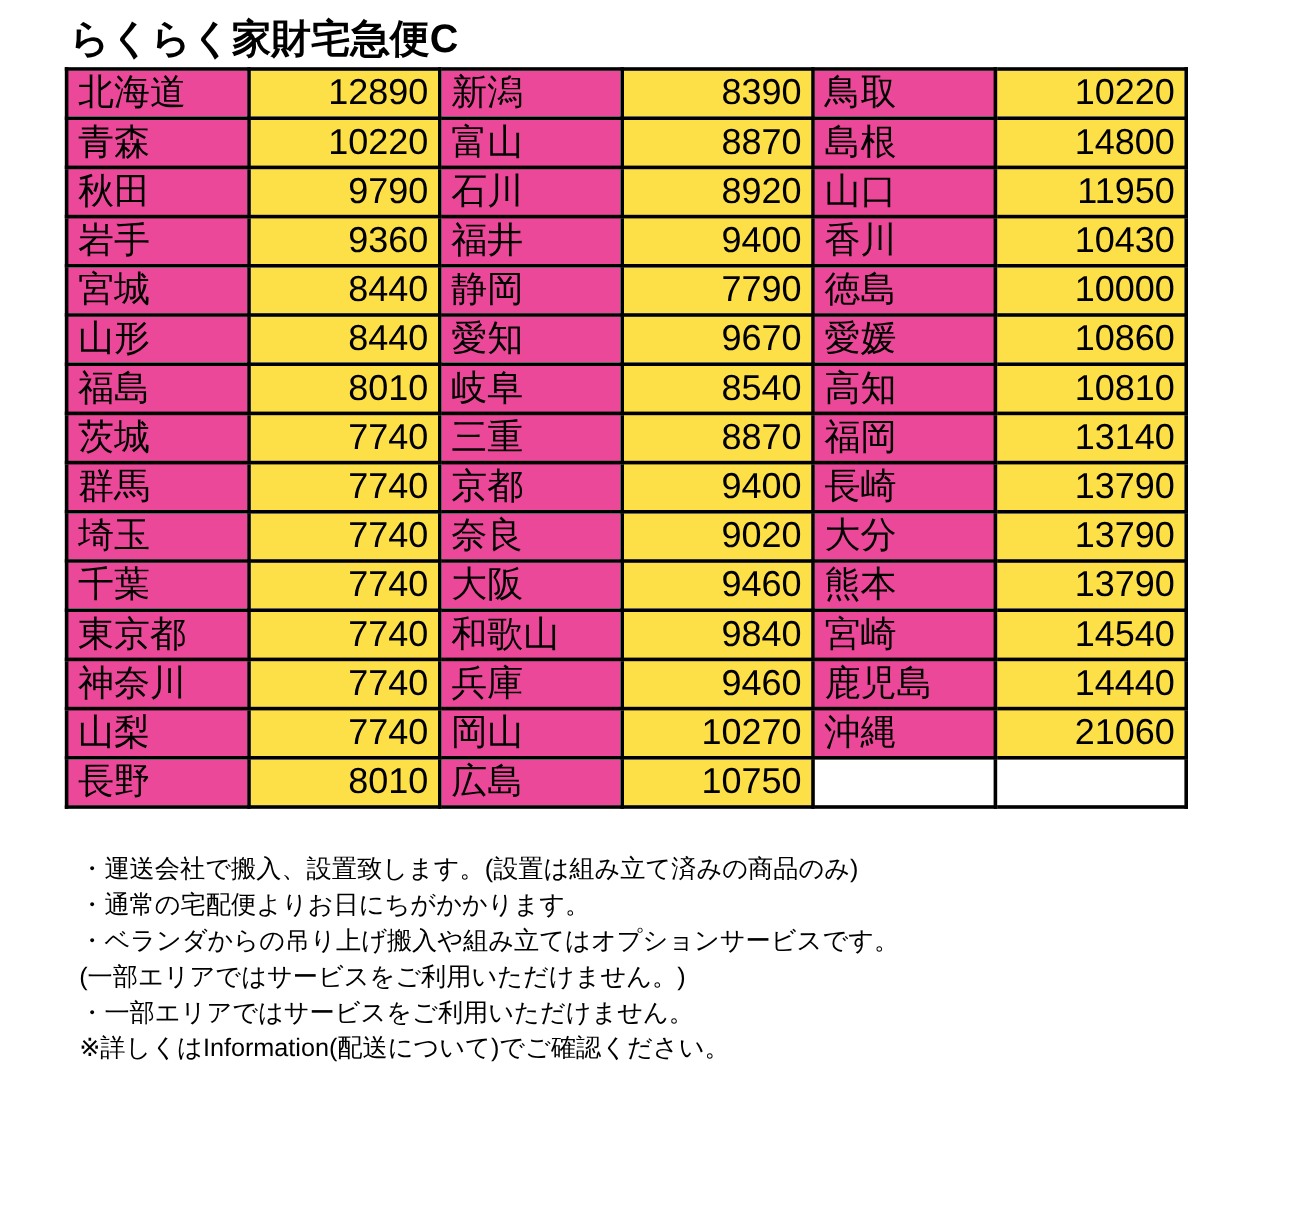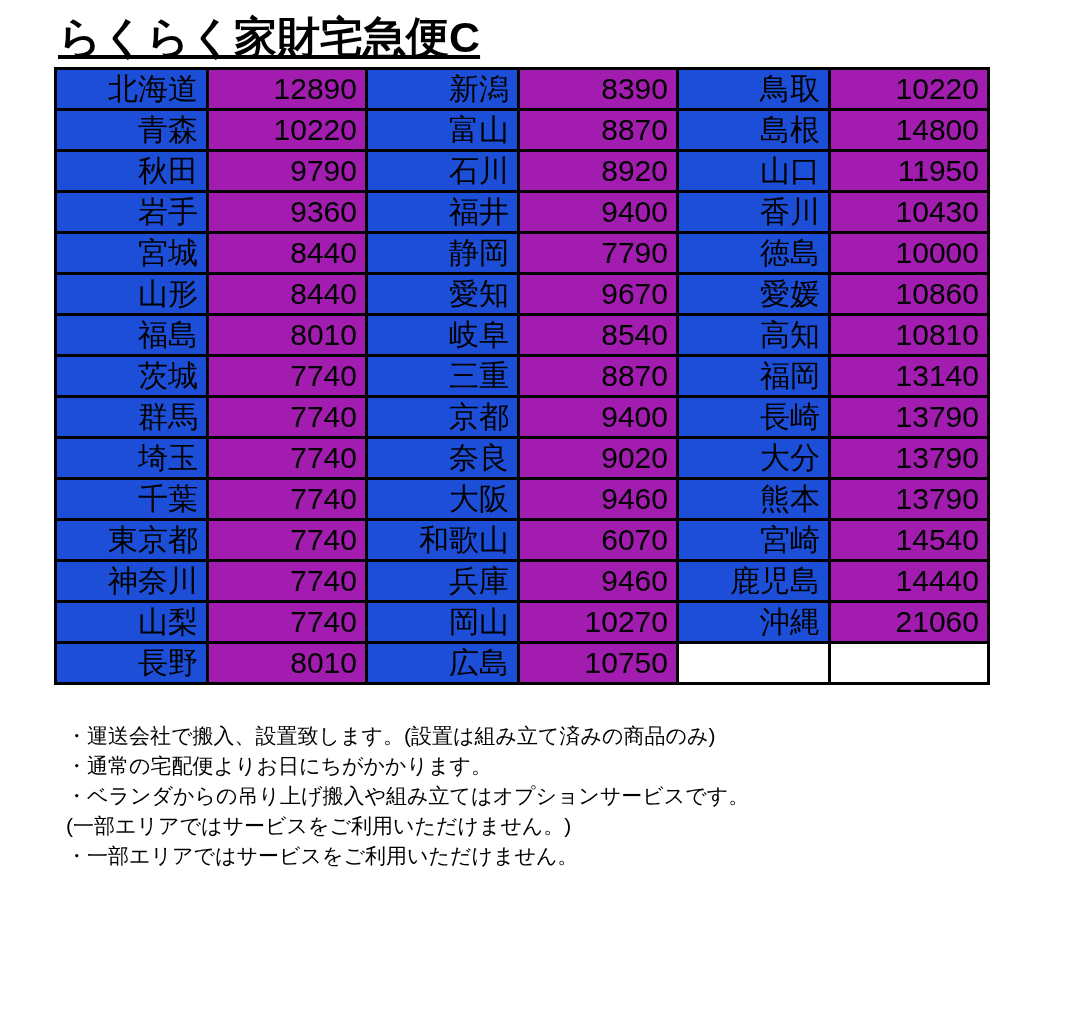--- a/index.html
+++ b/index.html
@@ -15,52 +15,51 @@
     overflow: hidden;
   }
   .page {
     position: relative;
     width: 1080px;
     height: 1022px;
     box-sizing: border-box;
     padding: 10px 14px 0 14px;
   }
   .title {
-    font-size: 43px;
+    font-size: 33px;
     font-weight: 700;
     line-height: 1.1;
     letter-spacing: 0px;
     margin: 4px 0 6px 44px;
-    text-decoration: underline;
   }
   table.fee-table {
     border-collapse: collapse;
     table-layout: fixed;
     margin-left: 40px;
     margin-top: 2px;
   }
   table.fee-table td {
     border: 3px solid #000000;
     height: 41px;
     font-size: 30px;
     line-height: 1;
     padding: 0 8px;
     box-sizing: border-box;
     white-space: nowrap;
     overflow: hidden;
   }
   td.pref {
     width: 152px;
-    text-align: right;
-    background: #1d4ed8;
+    text-align: left;
+    background: #ec4899;
   }
   td.fee {
     width: 159px;
     text-align: right;
-    background: #a21caf;
+    background: #fde047;
   }
   td.blank {
     border: none;
     background: #ffffff;
     width: 159px;
   }
   td.blank-pref {
     border: none;
     background: #ffffff;
     width: 152px;
@@ -168,21 +167,21 @@
         <td class="fee">7740</td>
         <td class="pref">大阪</td>
         <td class="fee">9460</td>
         <td class="pref">熊本</td>
         <td class="fee">13790</td>
       </tr>
       <tr>
         <td class="pref">東京都</td>
         <td class="fee">7740</td>
         <td class="pref">和歌山</td>
-        <td class="fee">6070</td>
+        <td class="fee">9840</td>
         <td class="pref">宮崎</td>
         <td class="fee">14540</td>
       </tr>
       <tr>
         <td class="pref">神奈川</td>
         <td class="fee">7740</td>
         <td class="pref">兵庫</td>
         <td class="fee">9460</td>
         <td class="pref">鹿児島</td>
         <td class="fee">14440</td>
@@ -205,15 +204,16 @@
       </tr>
     </tbody>
   </table>
 
   <div class="notes">
     <div>・運送会社で搬入、設置致します。(設置は組み立て済みの商品のみ)</div>
     <div>・通常の宅配便よりお日にちがかかります。</div>
     <div>・ベランダからの吊り上げ搬入や組み立てはオプションサービスです。</div>
     <div>(一部エリアではサービスをご利用いただけません。)</div>
     <div>・一部エリアではサービスをご利用いただけません。</div>
+    <div>※詳しくはInformation(配送について)でご確認ください。</div>
   </div>
 
 </div>
 
 </body></html>

